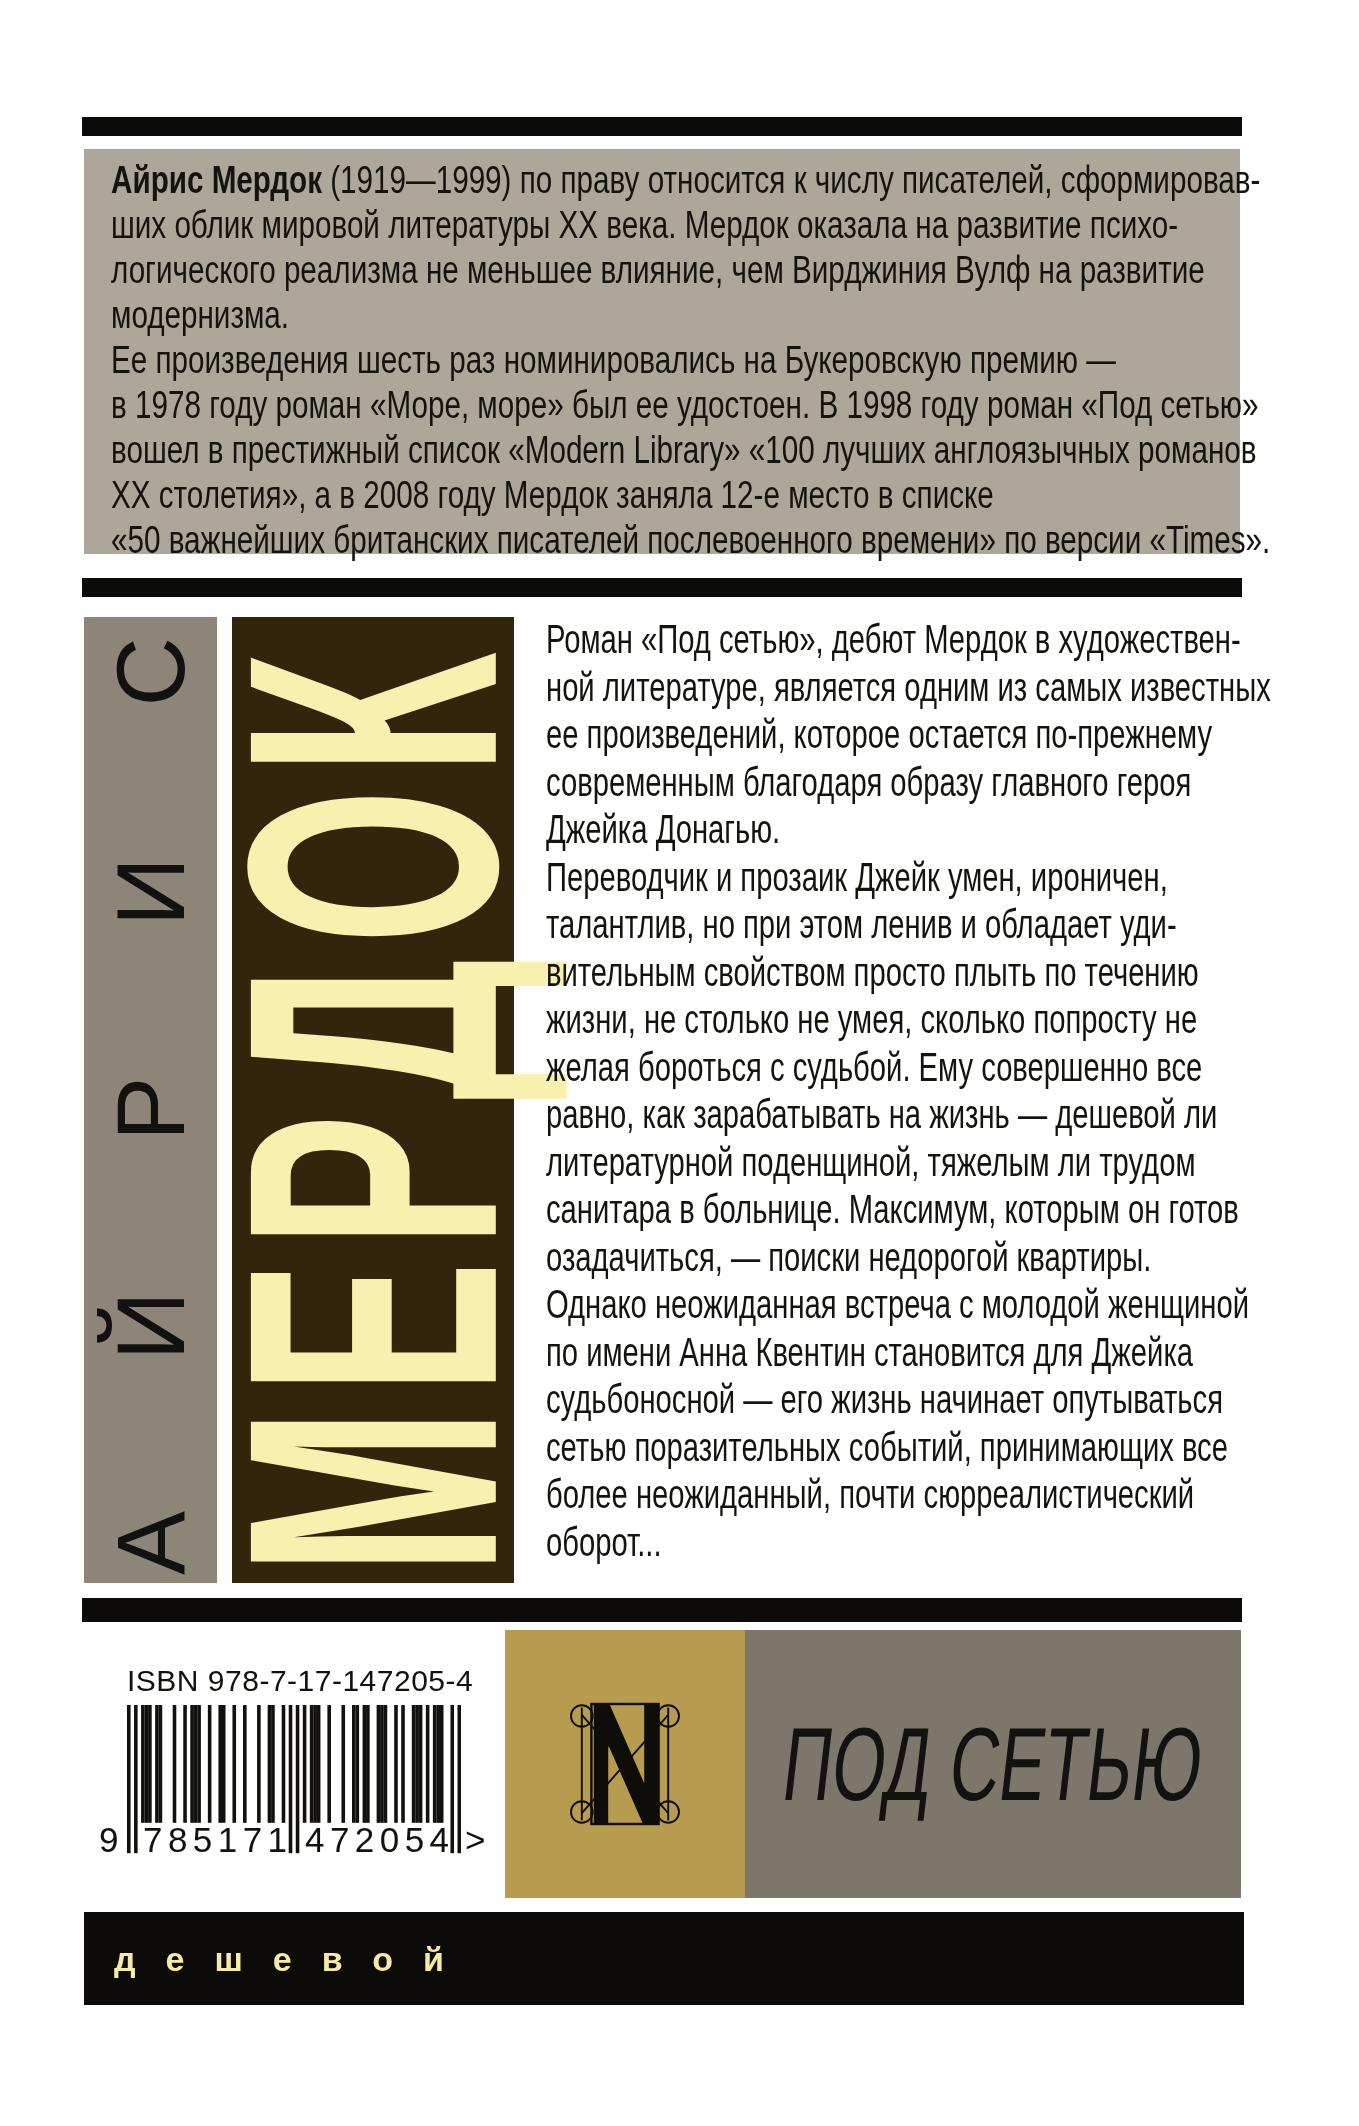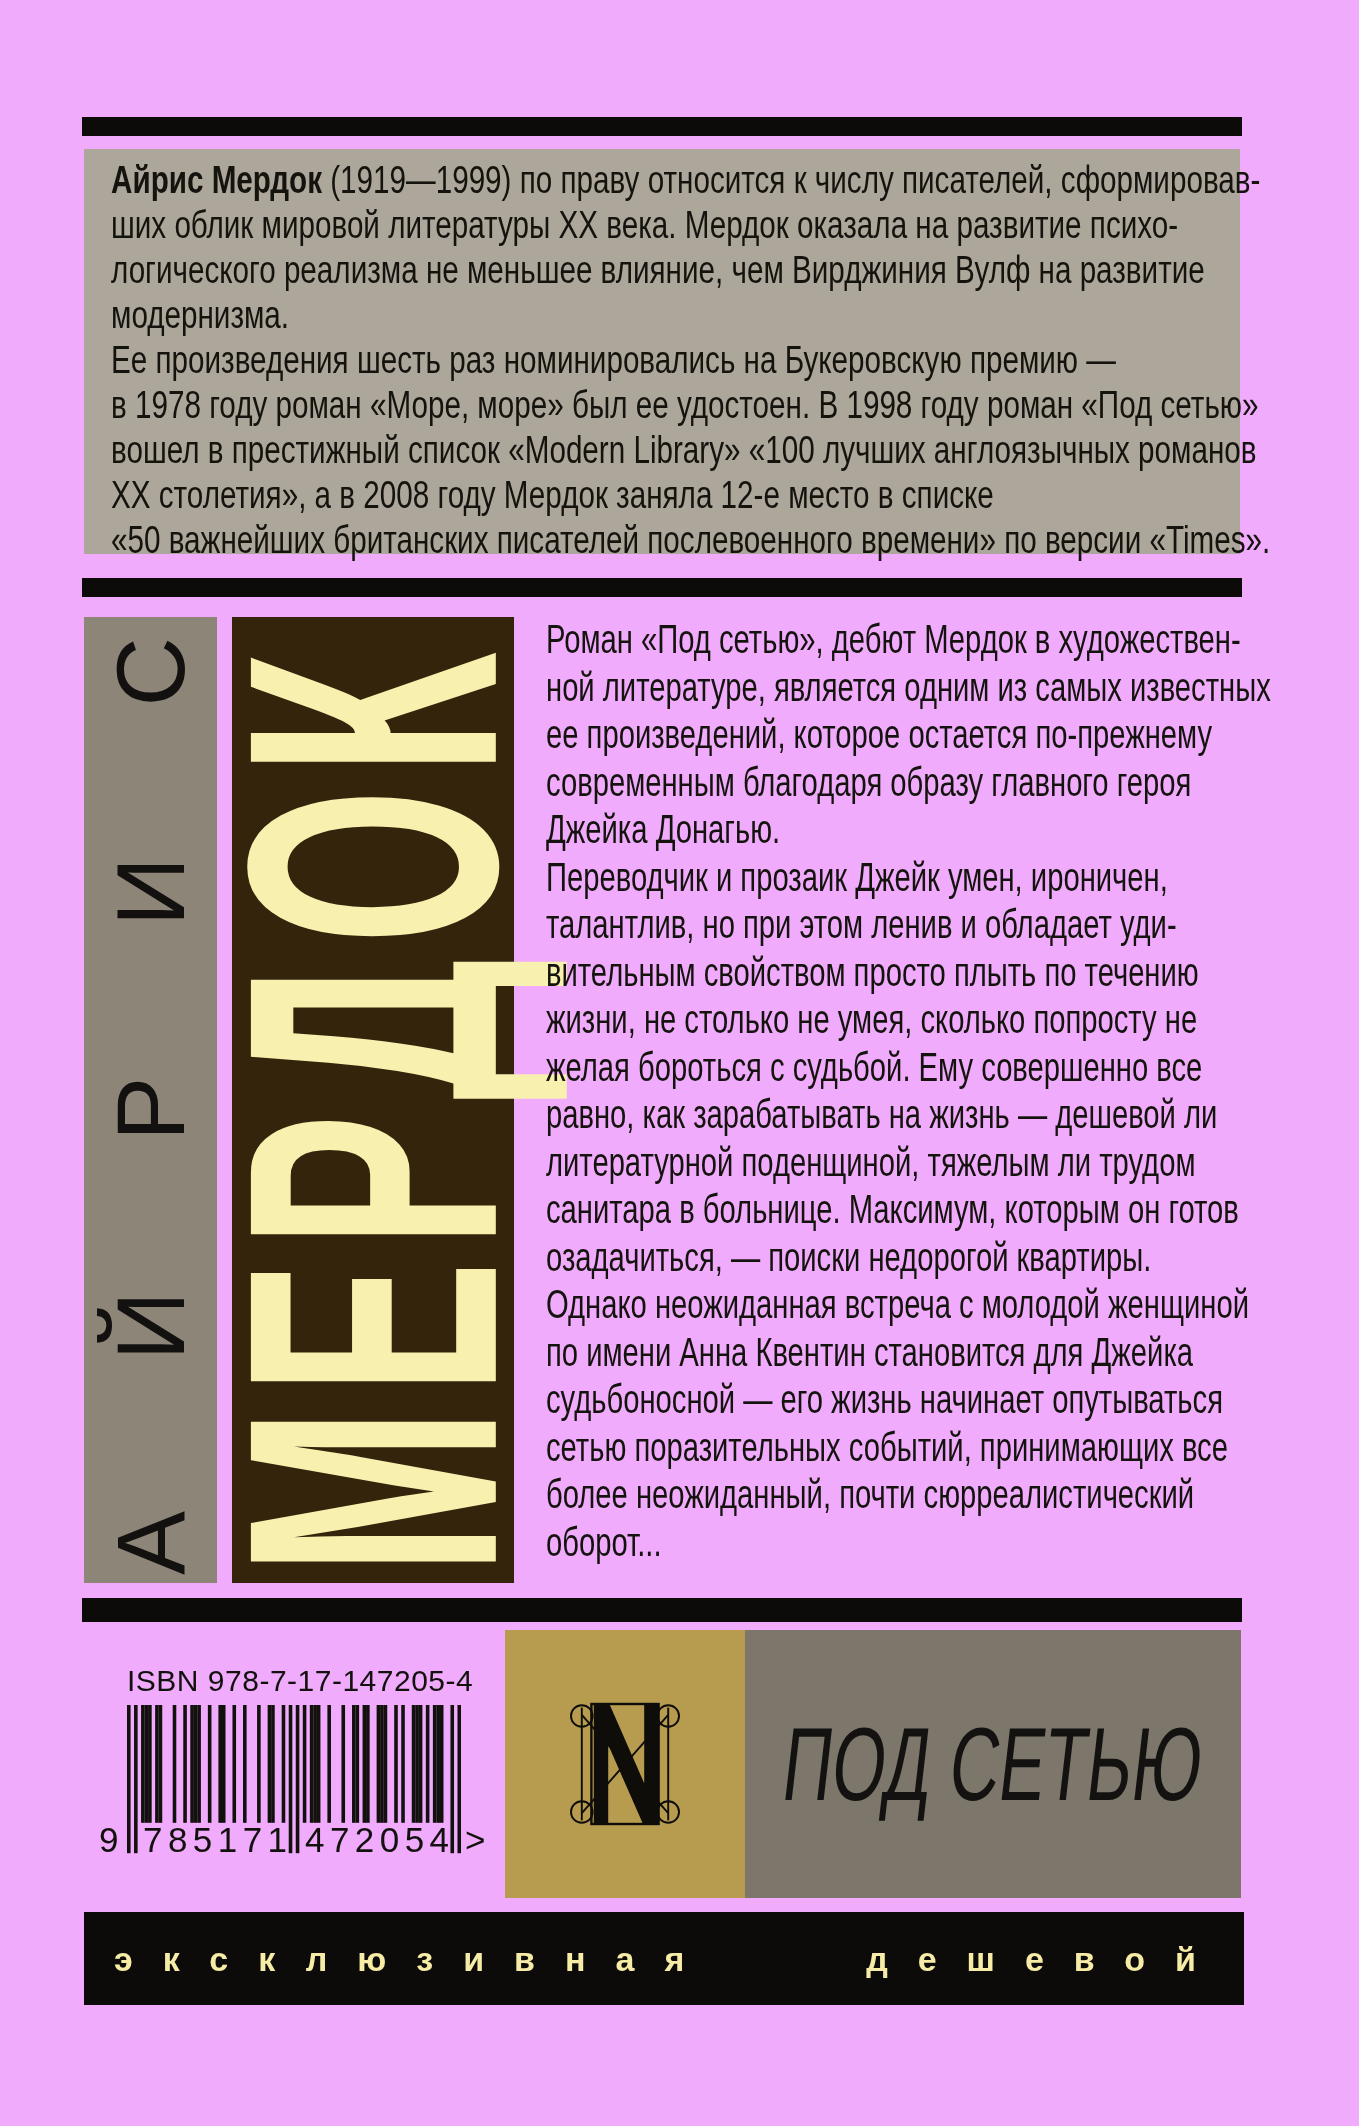--- a/index.html
+++ b/index.html
@@ -1,18 +1,18 @@
 <!DOCTYPE html>
 <html><head>
 <meta charset="utf-8">
 <style>
   html,body{margin:0;padding:0;background:#6b6a66;}
   #page{
     position:relative;width:1359px;height:2126px;margin:0 auto;
-    background:#f0abfc;overflow:hidden;
+    background:#ffffff;overflow:hidden;
     font-family:"Liberation Sans","DejaVu Sans",sans-serif;
   }
   .bar{position:absolute;left:82px;width:1160px;background:#0c0b09;}
   
   #bio-box{position:absolute;left:84px;top:149px;width:1156px;height:405px;background:#aca69b;}
   #bio-lines{position:absolute;left:27px;top:9px;}
   .bio-line{
     white-space:nowrap;height:45px;line-height:45px;font-size:38px;color:#15130e;
     transform:scaleX(0.78);transform-origin:0 50%;
   }
@@ -212,17 +212,16 @@
       </g>
       <path d="M24,5 h13 l29,66 V5 h12 v100 h-13 L36,39 v66 H24 Z" fill="#0e0d0a"></path>
     </svg>
   </div>
 
   <div id="title-box">
     <span id="book-title">ПОД СЕТЬЮ</span>
   </div>
 
   <div id="series-bar">
-    <span class="series-word">эксклюзивная</span>
     <span class="series-word">дешевой</span>
   </div>
 
 </div>
 
 </body></html>

